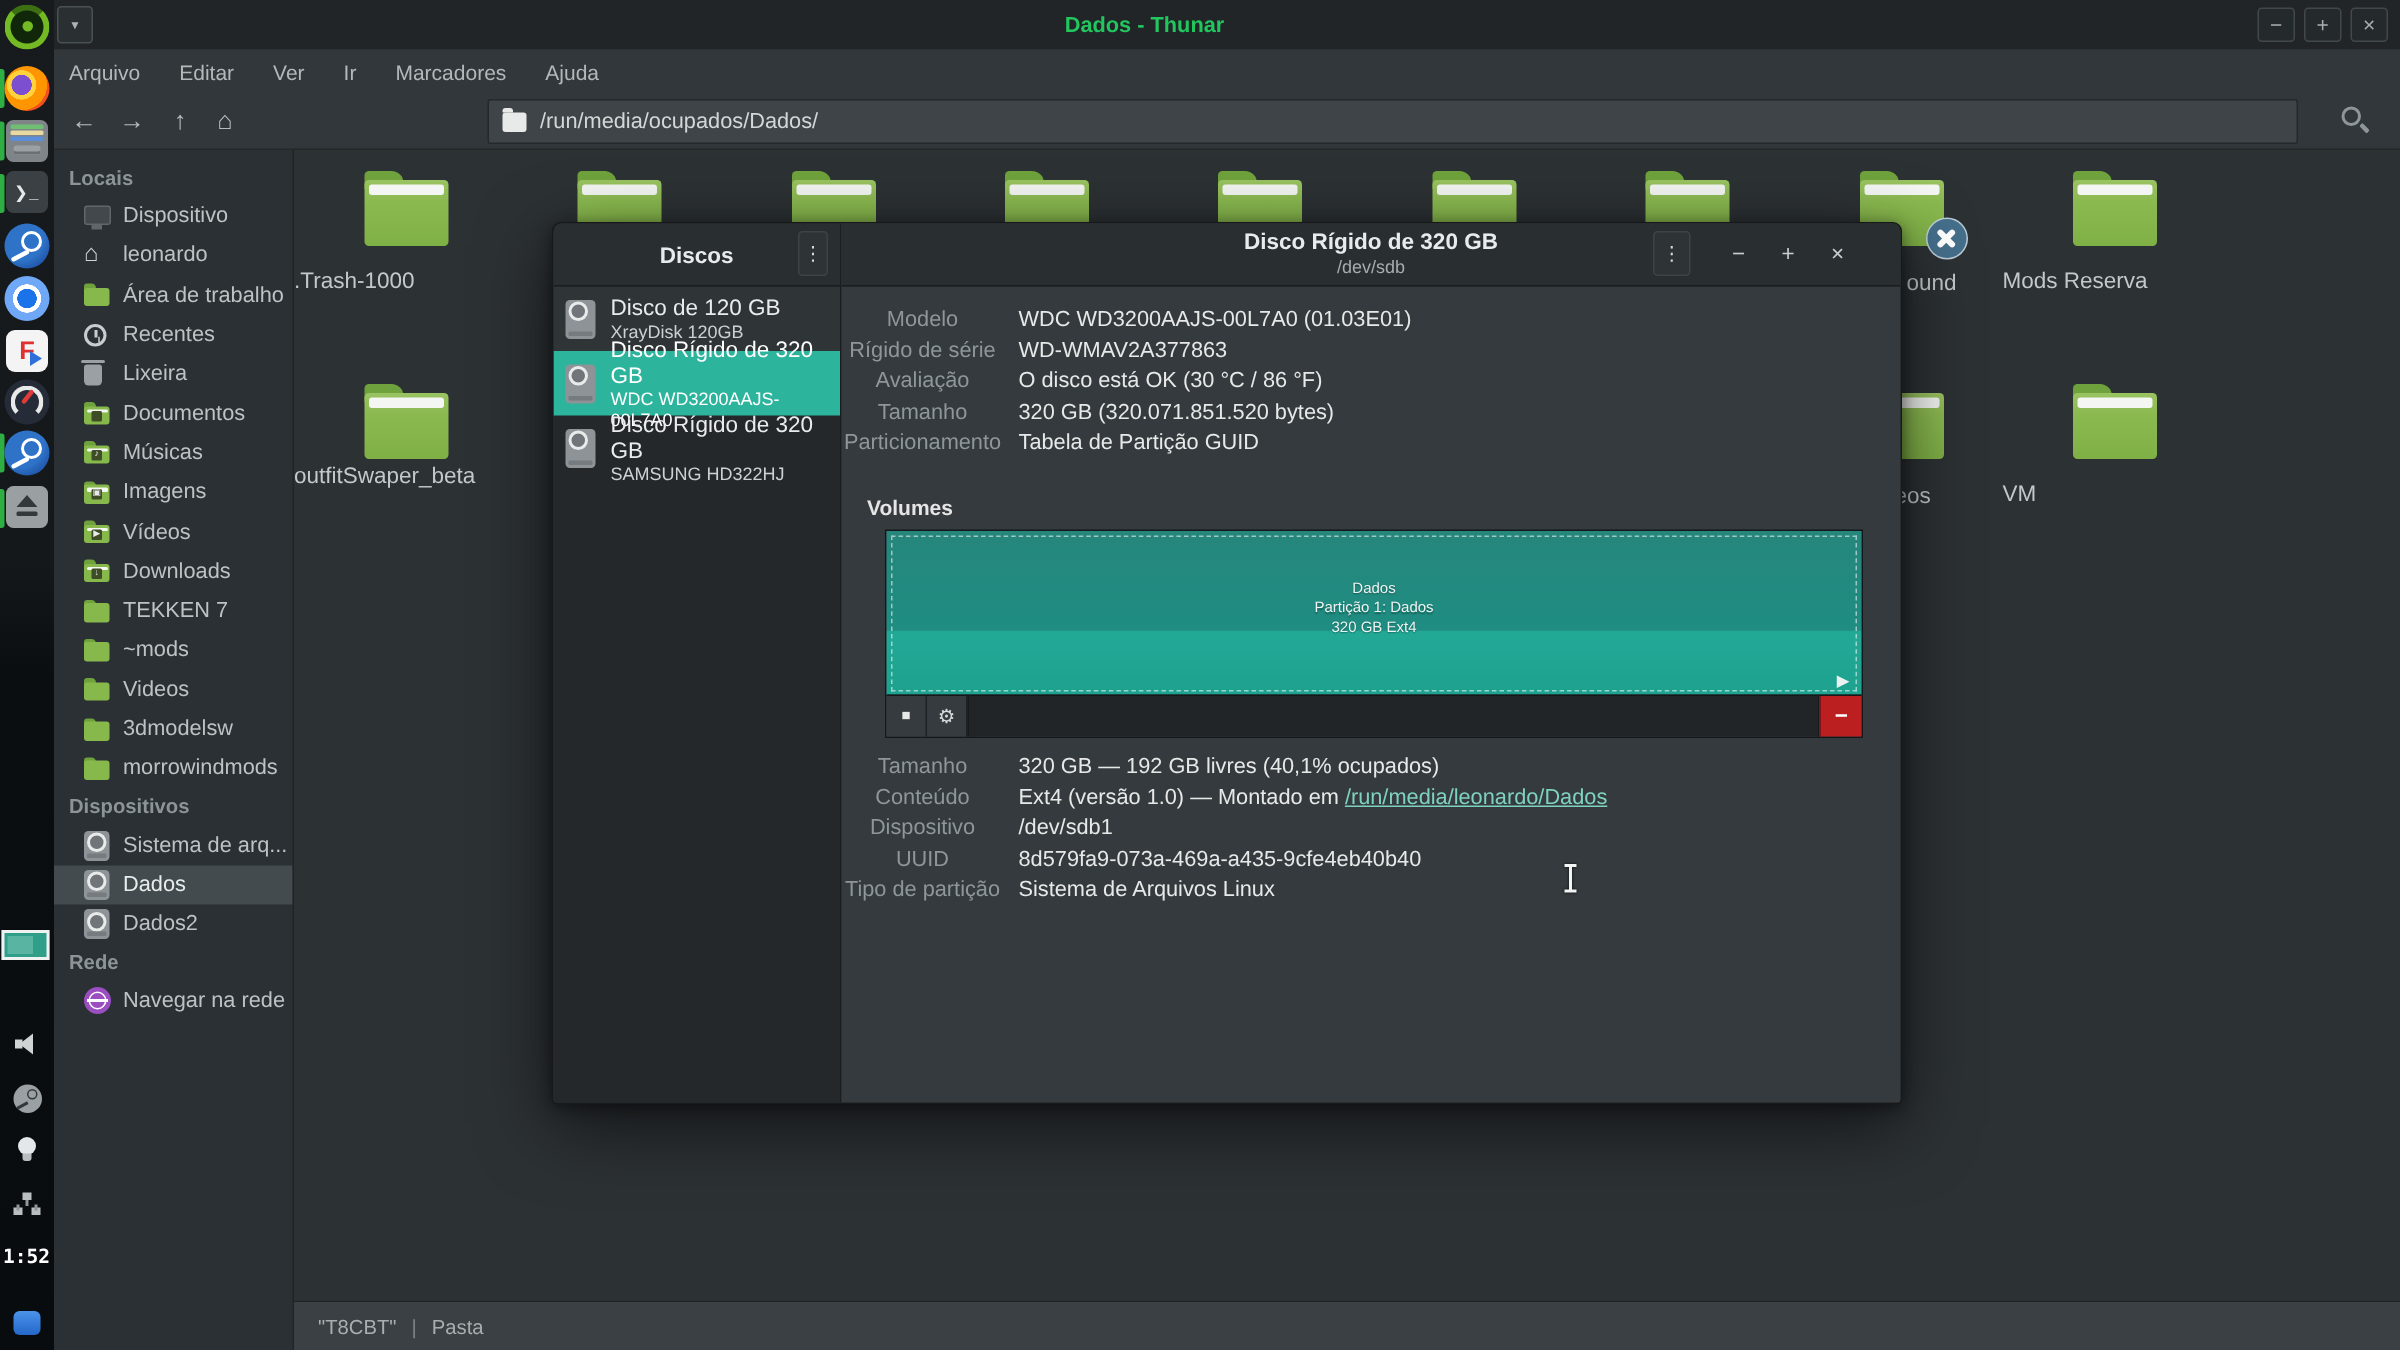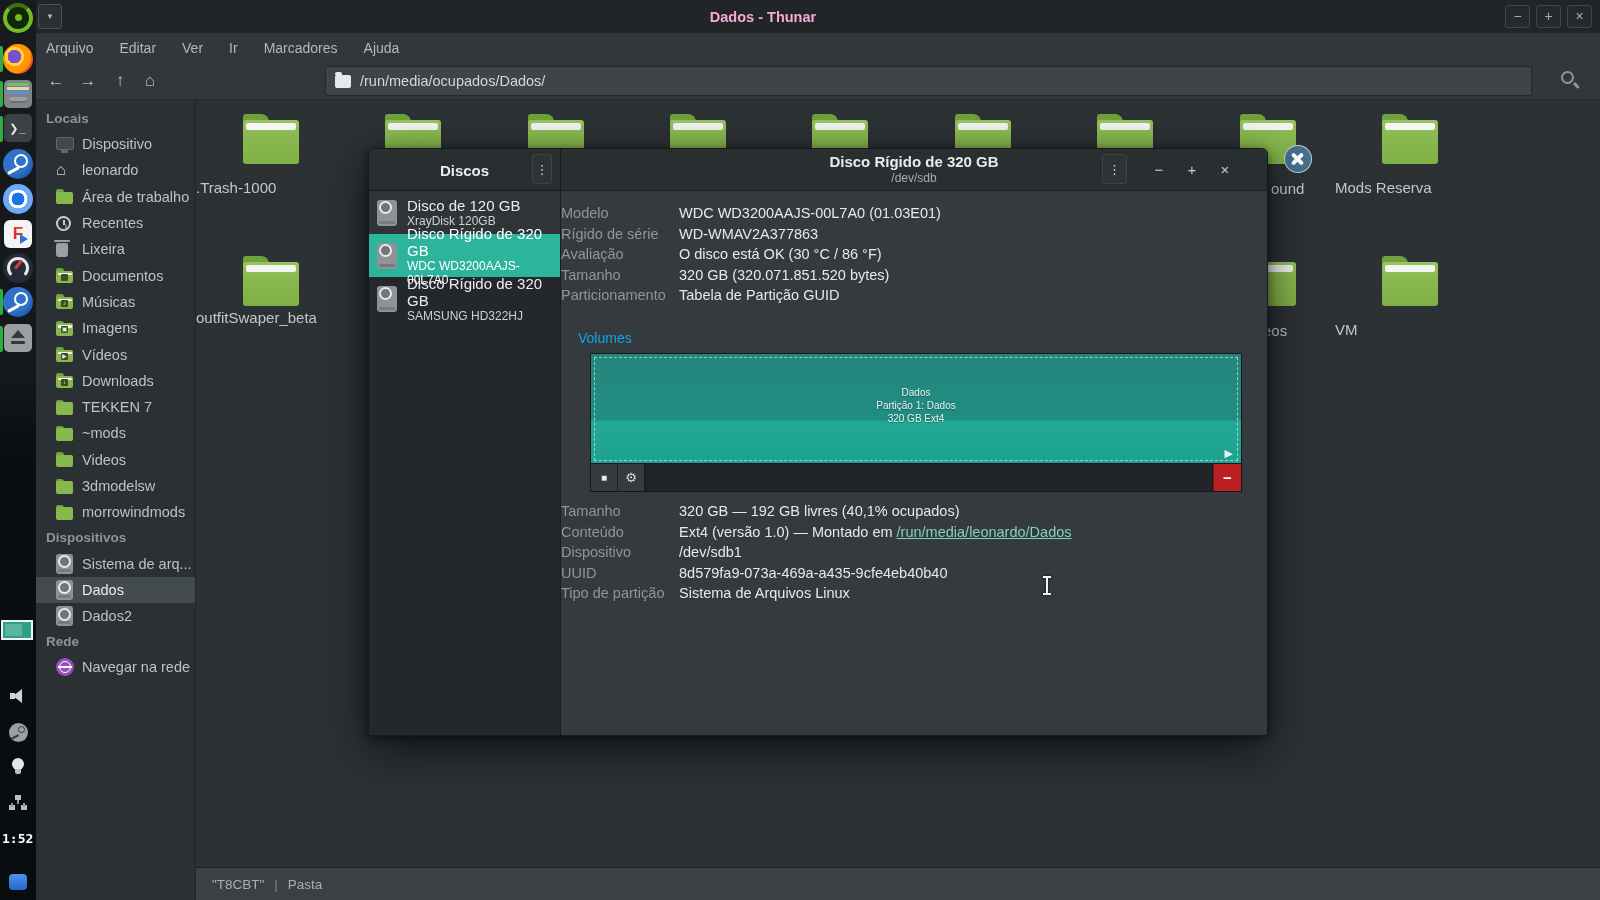--- a/index.html
+++ b/index.html
@@ -44,21 +44,21 @@
   .nett{width:18px;height:16px;position:relative;}
   .nett::before{content:"";position:absolute;left:6px;top:0;width:6px;height:5px;background:#b9bec0;box-shadow:-6px 10px 0 #b9bec0,6px 10px 0 #b9bec0;}
   .nett::after{content:"";position:absolute;left:8px;top:5px;width:2px;height:4px;background:#8f9599;box-shadow:-6px 3px 0 #8f9599,6px 3px 0 #8f9599;}
   .dclock{font-family:"DejaVu Sans Mono",monospace;color:#ffffff;font-size:13px;font-weight:bold;letter-spacing:0;}
   .bluesq{width:18px;height:16px;border-radius:4px;background:linear-gradient(180deg,#4b93ea,#2467c9);}
 
   
   #thunar{position:absolute;left:36px;top:0;right:0;bottom:0;background:#31373a;z-index:1;}
   #titlebar{position:absolute;left:0;top:0;right:0;height:33px;background:#212528;}
   #titlebar .ttl{position:absolute;left:0;right:110px;top:0;height:33px;display:flex;align-items:center;justify-content:center;
-    color:#f9a8d4;font-size:14.5px;font-weight:bold;}
+    color:#22c55e;font-size:14.5px;font-weight:bold;}
   .wmenu{position:absolute;left:2px;top:4px;width:24px;height:25px;border:1px solid #4a5154;border-radius:3px;background:#2a2f32;
     color:#aeb4b6;font-size:8px;display:flex;align-items:center;justify-content:center;}
   .wbtns{position:absolute;right:8px;top:5px;display:flex;gap:6px;}
   .wbtn{width:25px;height:23px;border:1px solid #41484b;border-radius:3px;color:#a8aeb0;font-size:14px;line-height:21px;text-align:center;background:#24292c;}
   #menubar{position:absolute;left:0;top:33px;right:0;height:29px;background:#31373a;display:flex;align-items:center;gap:26px;padding-left:10px;}
   #menubar span{color:#b3b9bb;font-size:14px;}
   #toolbar{position:absolute;left:0;top:62px;right:0;height:38px;background:#31373a;border-bottom:1px solid #24282b;}
   .navic{position:absolute;top:7px;width:24px;height:24px;color:#b6bcbe;font-size:17px;text-align:center;line-height:24px;}
   #pathentry{position:absolute;left:289px;top:4px;right:68px;height:30px;background:#3e4448;border:1px solid #24282a;border-radius:2px;
     display:flex;align-items:center;color:#d3d7d8;font-size:14.5px;padding-left:34px;}
@@ -125,25 +125,25 @@
   .devrow .st{color:#ccd1d2;font-size:12px;line-height:14px;}
   .devrow.hover{background:#2f3437;}
   .devrow.sel{background:#2cb49c;}
   .devrow.sel .tt,.devrow.sel .st{color:#ffffff;}
   #dright{flex:1;position:relative;background:#343a3d;}
   #dright .htitle2{position:absolute;left:180px;right:180px;top:4px;text-align:center;}
   #dright .htitle2 .t1{color:#e8ebec;font-weight:bold;font-size:15px;line-height:18px;}
   #dright .htitle2 .t2{color:#a6acaf;font-size:12px;line-height:14px;}
   .hctl{position:absolute;top:10px;width:24px;height:22px;color:#c9cdcf;font-size:15px;text-align:center;line-height:22px;}
   .inforow{display:flex;line-height:20.6px;font-size:14.5px;}
-  .inforow .lb{width:118px;text-align:left;padding-right:10px;color:#8f9699;flex:none;}
+  .inforow .lb{width:118px;text-align:center;padding-right:10px;color:#8f9699;flex:none;}
   .inforow .vl{color:#e7e9e9;}
   .inforow .vl a{color:#7fd2bf;text-decoration:underline;}
   #driveinfo{position:absolute;left:0;top:54px;right:20px;}
-  #volt{position:absolute;left:17px;top:181px;color:#0ea5e9;font-size:14px;font-weight:normal;}
+  #volt{position:absolute;left:17px;top:181px;color:#e5e5e5;font-size:14px;font-weight:bold;}
   #vframe{position:absolute;left:29px;top:204px;width:652px;height:139px;border:1px solid #15181a;}
   #vblock{position:absolute;left:0;top:0;right:0;height:110px;position:relative;
     background:linear-gradient(180deg,#26867c 0%,#1f8d82 60%,#22a996 61%,#1ea18f 100%);}
   #vblock .dash{position:absolute;inset:3px;border:1px dashed rgba(255,255,255,.55);}
   #vblock .vtxt{position:absolute;inset:0;display:flex;flex-direction:column;align-items:center;justify-content:center;padding-bottom:8px;
     color:#eef4f2;font-size:10px;line-height:13px;text-shadow:0 1px 1px rgba(0,0,0,.35);}
   #vblock .play{position:absolute;right:8px;bottom:4px;color:#e9f2f0;font-size:11px;}
   #vtools{position:absolute;left:0;right:0;bottom:0;height:28px;background:#2b3033;border-top:1px solid #15181a;display:flex;}
   .vbtn{width:27px;height:100%;background:#353b3e;border-right:1px solid #1d2124;color:#e8eaea;display:flex;align-items:center;justify-content:center;font-size:10px;}
   .vbtn.gear{font-size:13px;color:#d6d9da;}

